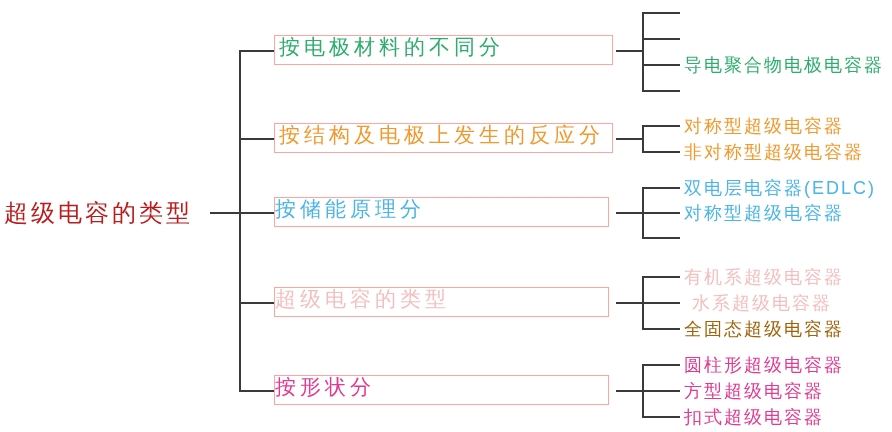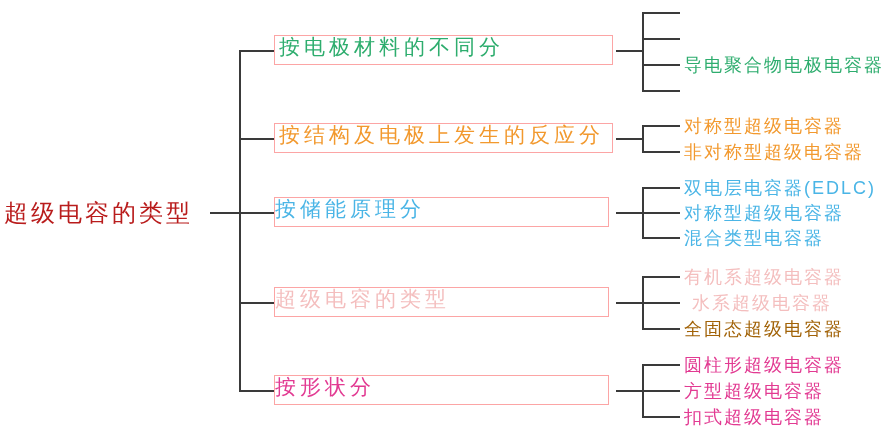--- a/index.html
+++ b/index.html
@@ -83,21 +83,20 @@
   <div class="lh" style="left:642px;top:390px;width:38px"></div>
   <div class="lh" style="left:642px;top:416px;width:38px"></div>
 
   <div class="leaf" style="top: 65px; color: rgb(46, 173, 110);">导电聚合物电极电容器</div>
 
   <div class="leaf" style="top: 152px; color: rgb(242, 153, 46);">非对称型超级电容器</div>
   <div class="leaf" style="top: 126px; color: rgb(242, 153, 46);">对称型超级电容器</div>
 
   <div class="leaf" style="top: 188px; color: rgb(74, 181, 230);">双电层电容器(EDLC)</div>
   <div class="leaf" style="top: 213px; color: rgb(74, 181, 230);">对称型超级电容器</div>
-  <div class="leaf" style="top: 238px; color: rgb(74, 181, 230);">混合类型电容器</div>
 
   <div class="leaf" style="top: 277px; color: rgb(244, 190, 190);">有机系超级电容器</div>
   <div class="leaf" style="top: 303px; color: rgb(244, 190, 190); margin-left: 8px;">水系超级电容器</div>
   <div class="leaf" style="top: 329px; color: #a16207;">全固态超级电容器</div>
 
   <div class="leaf" style="top: 365px; color: rgb(226, 58, 146);">圆柱形超级电容器</div>
   <div class="leaf" style="top: 391px; color: rgb(226, 58, 146);">方型超级电容器</div>
   <div class="leaf" style="top: 417px; color: rgb(226, 58, 146);">扣式超级电容器</div>
 
 </div>

